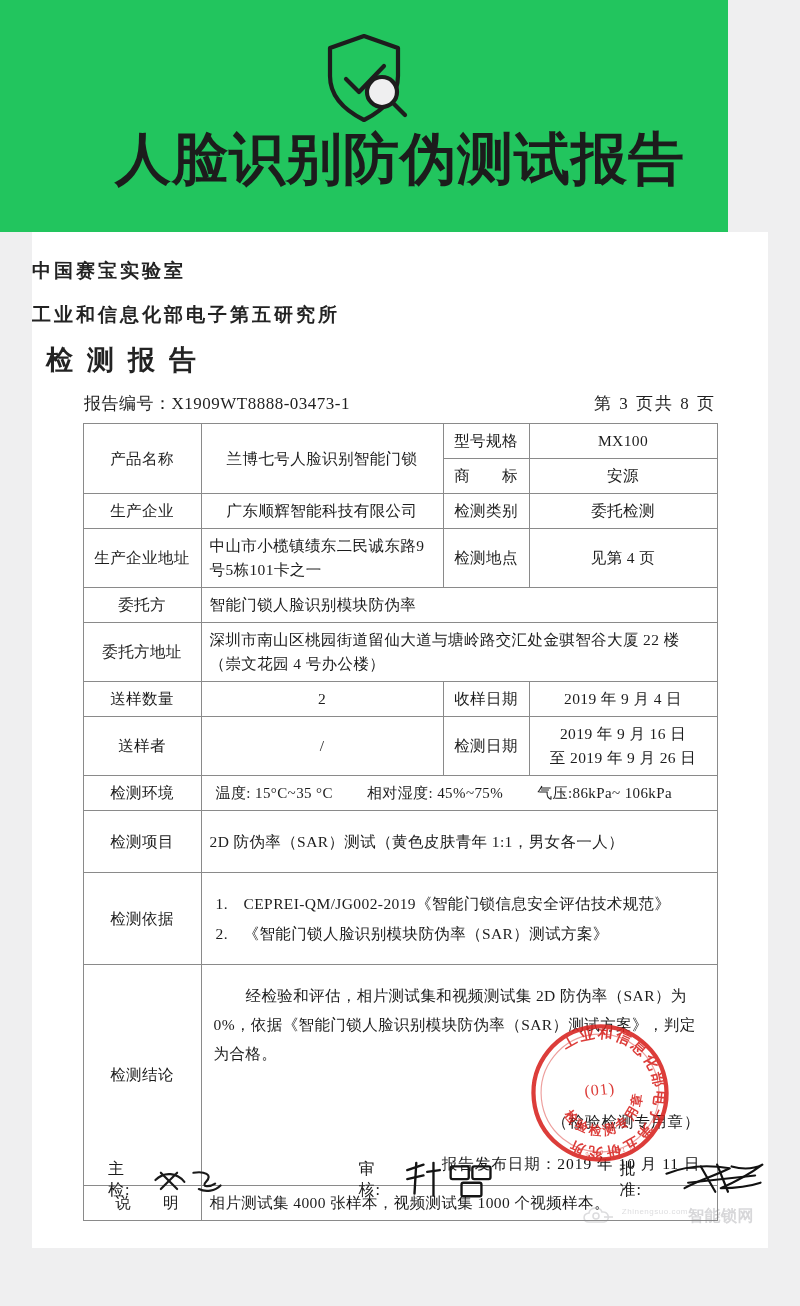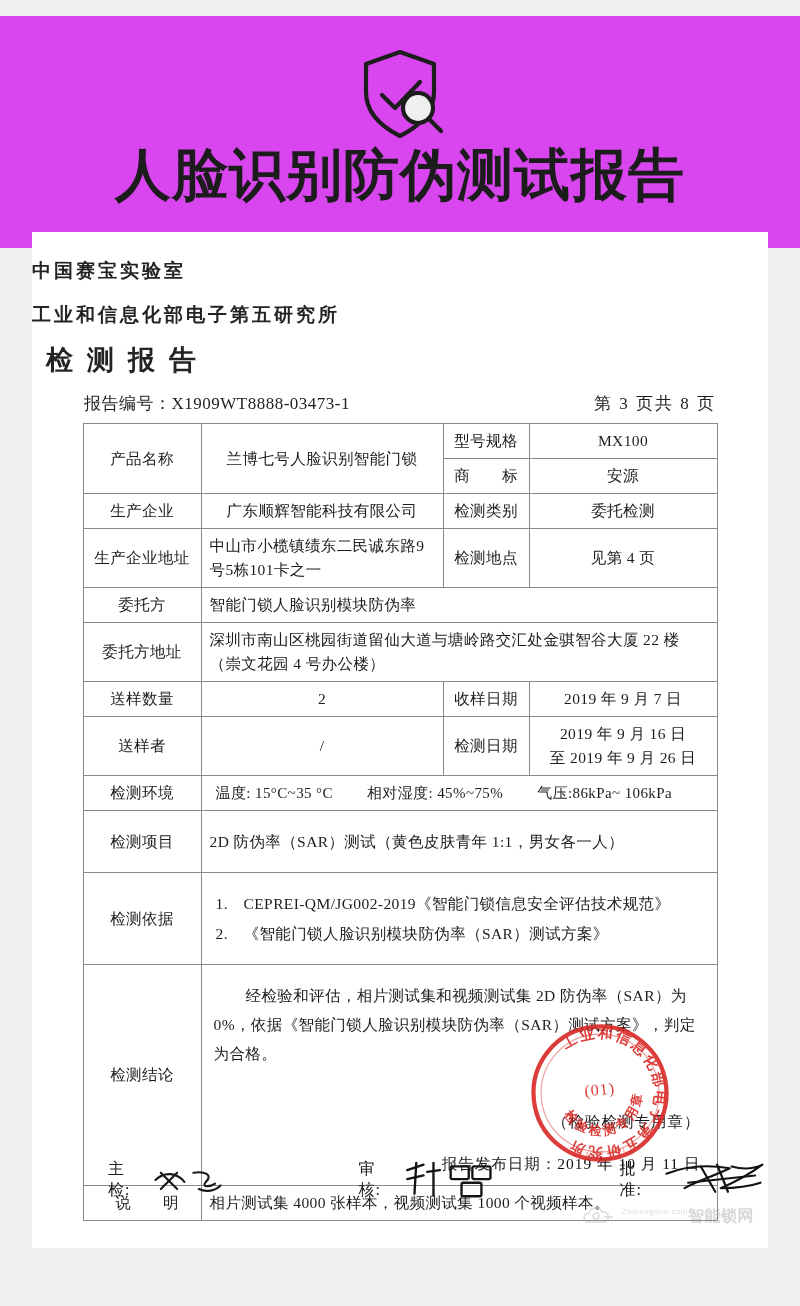--- a/index.html
+++ b/index.html
@@ -11,24 +11,24 @@
     width: 800px;
     height: 1306px;
     position: relative;
     font-family: "Liberation Serif", "DejaVu Serif", serif;
     overflow: hidden;
   }
 
   
   .banner {
     position: absolute;
-    left: 0; top: 16px;
-    width: 800px;
+    left: 0; top: 0;
+    width: 728px;
     height: 232px;
-    background: #d946ef;
+    background: #22c55e;
   }
   .banner-icon {
     position: absolute;
     left: 50%;
     top: 30px;
     transform: translateX(-50%);
     width: 100px;
     height: 96px;
   }
   .banner-title {
@@ -302,21 +302,21 @@
 
       <tr>
         <td class="lbl">委托方地址</td>
         <td class="lft" colspan="3">深圳市南山区桃园街道留仙大道与塘岭路交汇处金骐智谷大厦 22 楼（崇文花园 4 号办公楼）</td>
       </tr>
 
       <tr>
         <td class="lbl">送样数量</td>
         <td class="ctr">2</td>
         <td class="lbl">收样日期</td>
-        <td class="ctr">2019 年 9 月 7 日</td>
+        <td class="ctr">2019 年 9 月 4 日</td>
       </tr>
 
       <tr>
         <td class="lbl">送样者</td>
         <td class="ctr">/</td>
         <td class="lbl">检测日期</td>
         <td class="ctr">
           <div>2019 年 9 月 16 日</div>
           <div>至 2019 年 9 月 26 日</div>
         </td>

